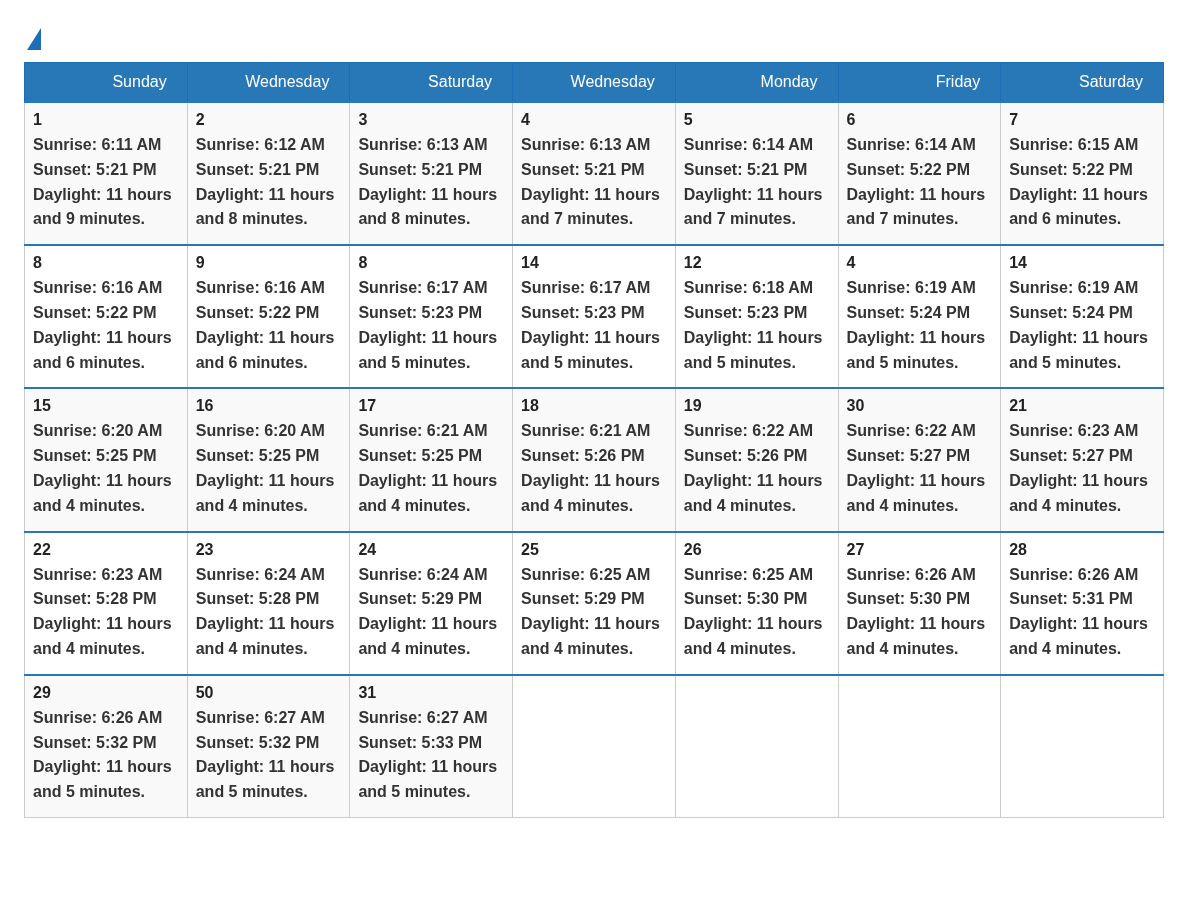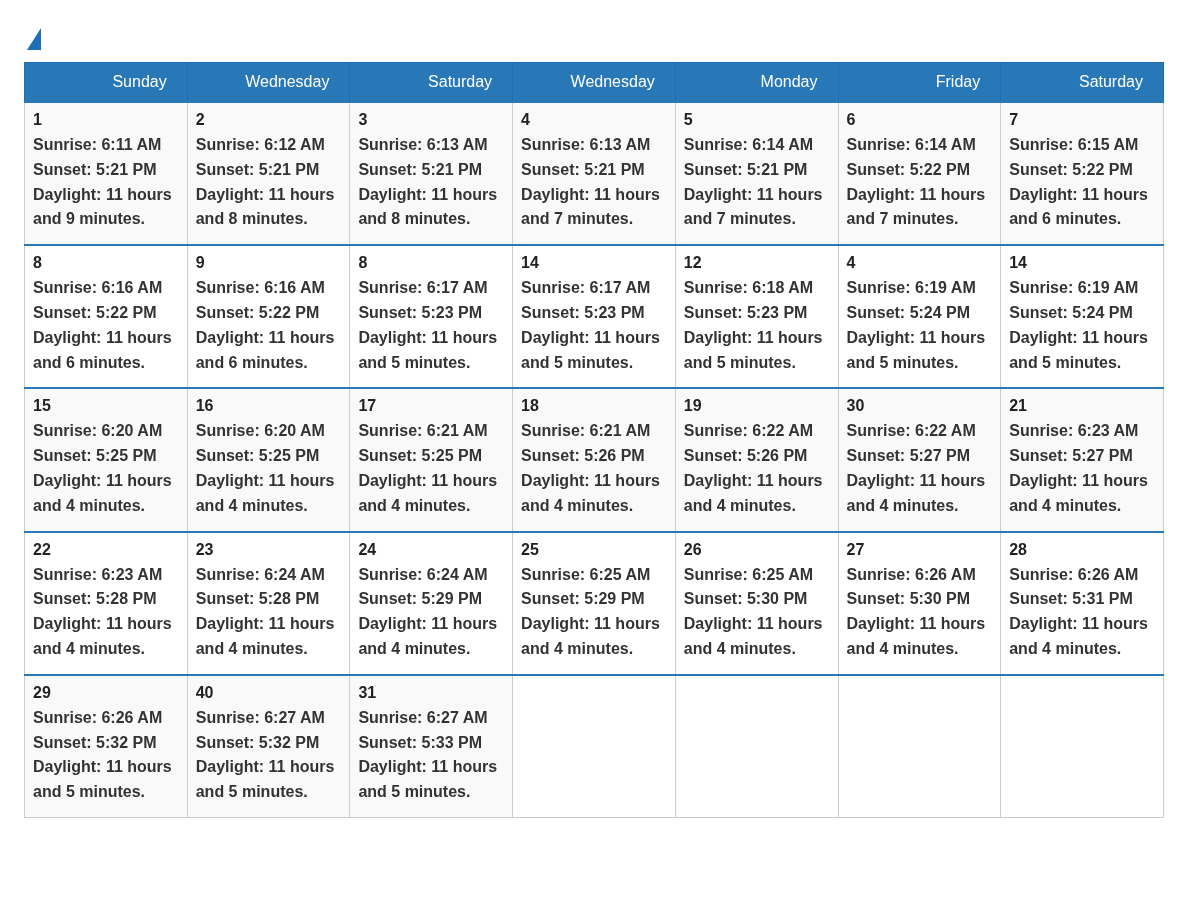--- a/index.html
+++ b/index.html
@@ -407,21 +407,21 @@
         <td>
         <span class="day-number">29</span>
         <div class="day-info">
           Sunrise: 6:26 AM<br>
           Sunset: 5:32 PM<br>
           Daylight: 11 hours<br>
           and 5 minutes.
         </div>
       </td>
         <td>
-        <span class="day-number">40</span>
+        <span class="day-number">50</span>
         <div class="day-info">
           Sunrise: 6:27 AM<br>
           Sunset: 5:32 PM<br>
           Daylight: 11 hours<br>
           and 5 minutes.
         </div>
       </td>
         <td>
         <span class="day-number">31</span>
         <div class="day-info">

